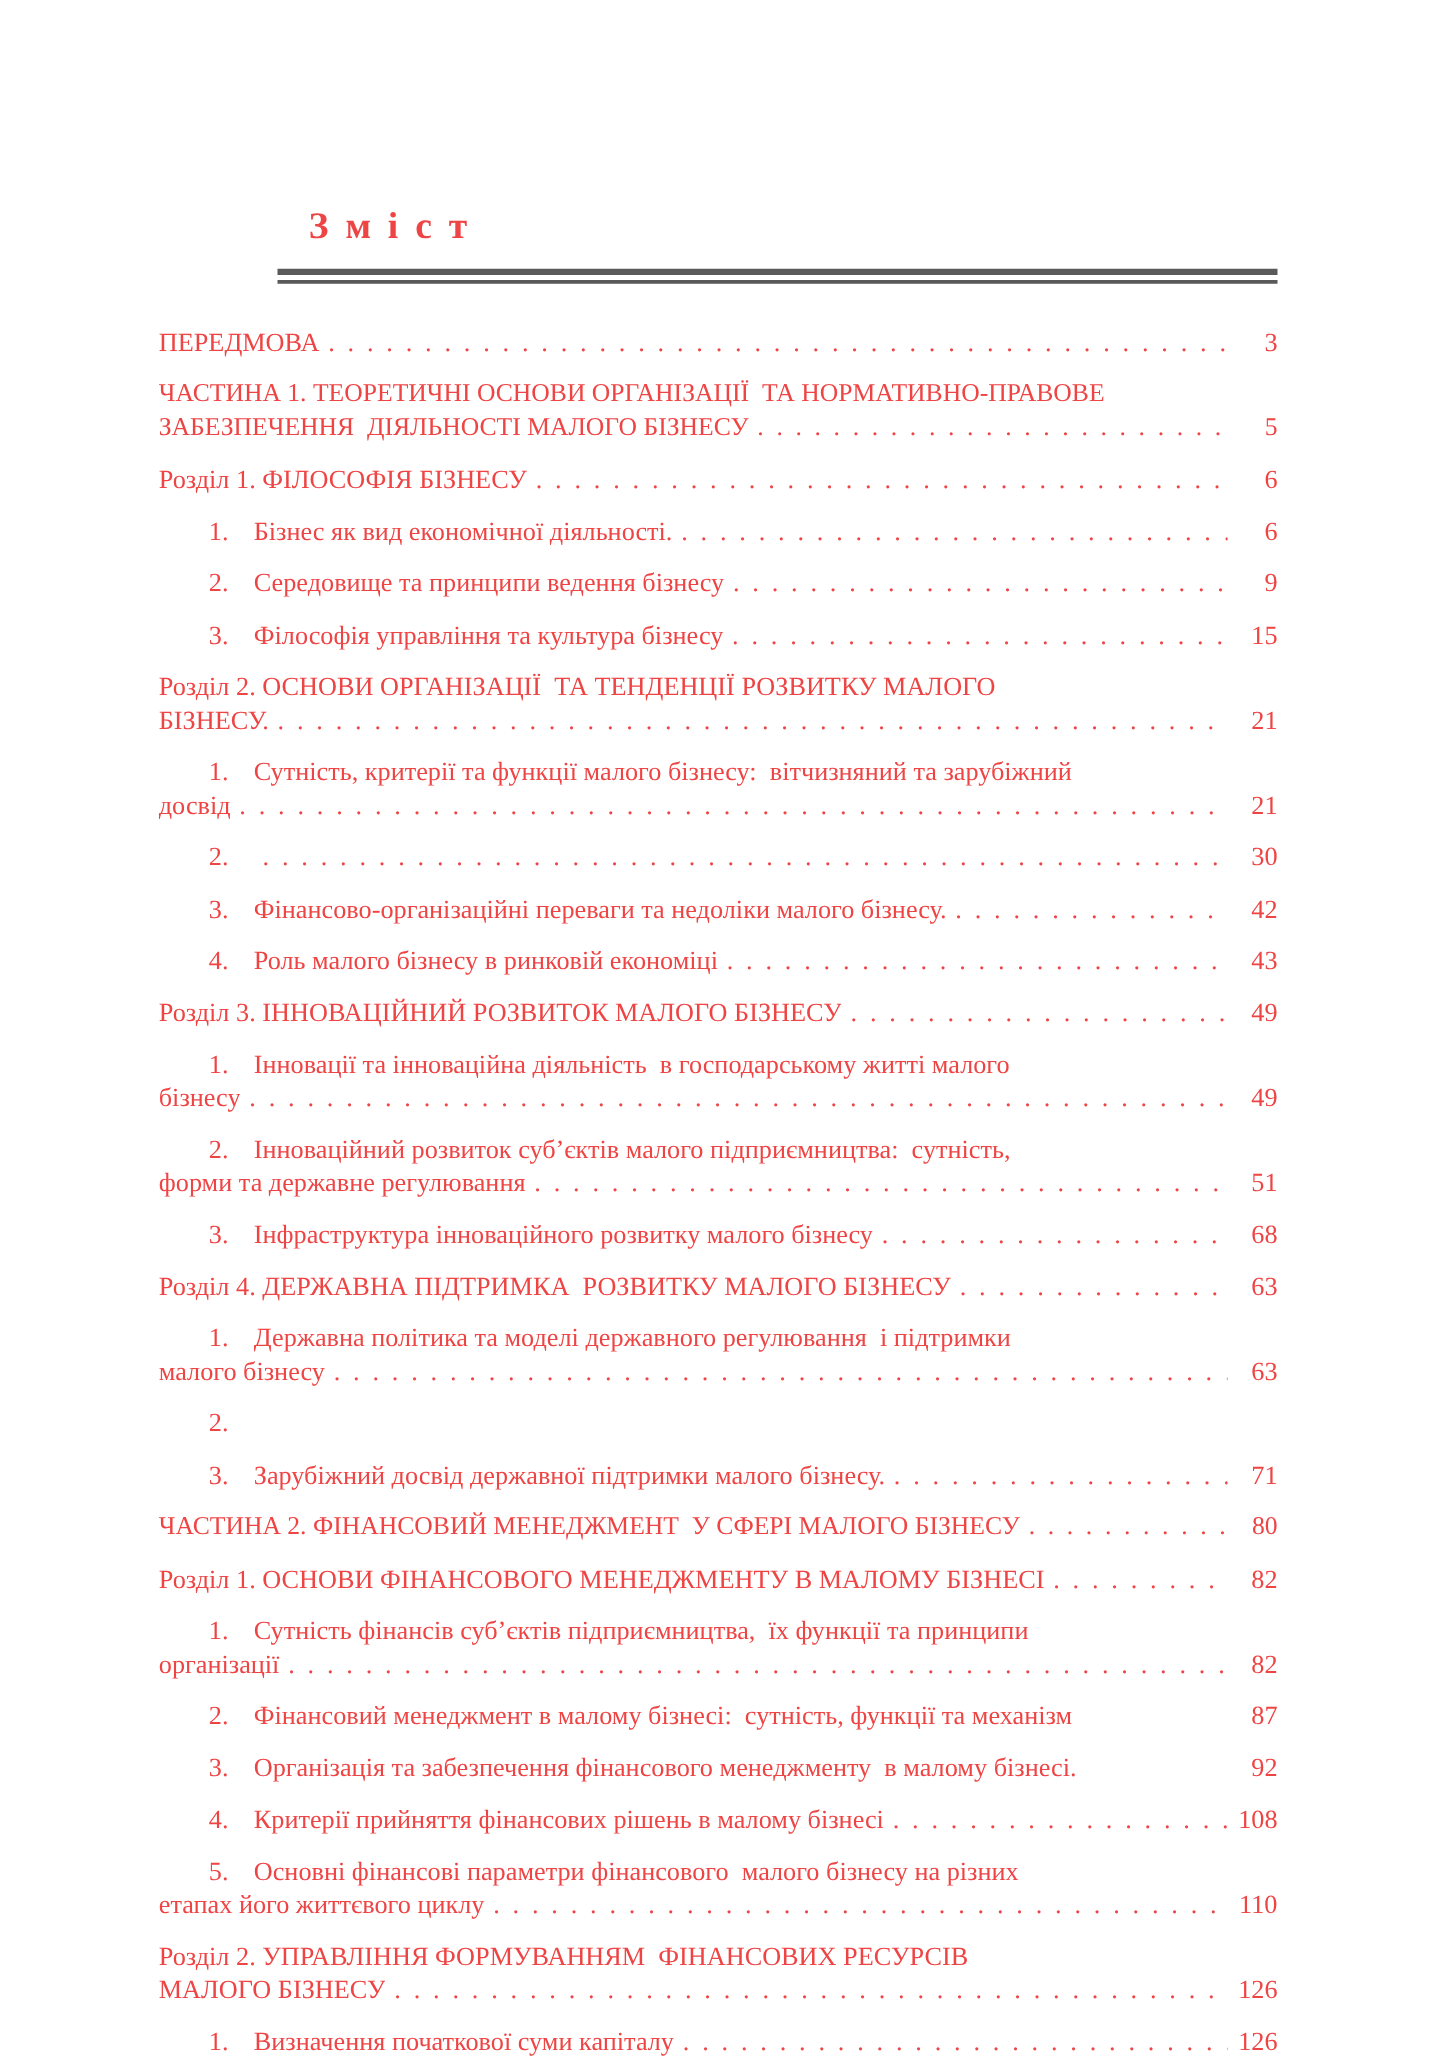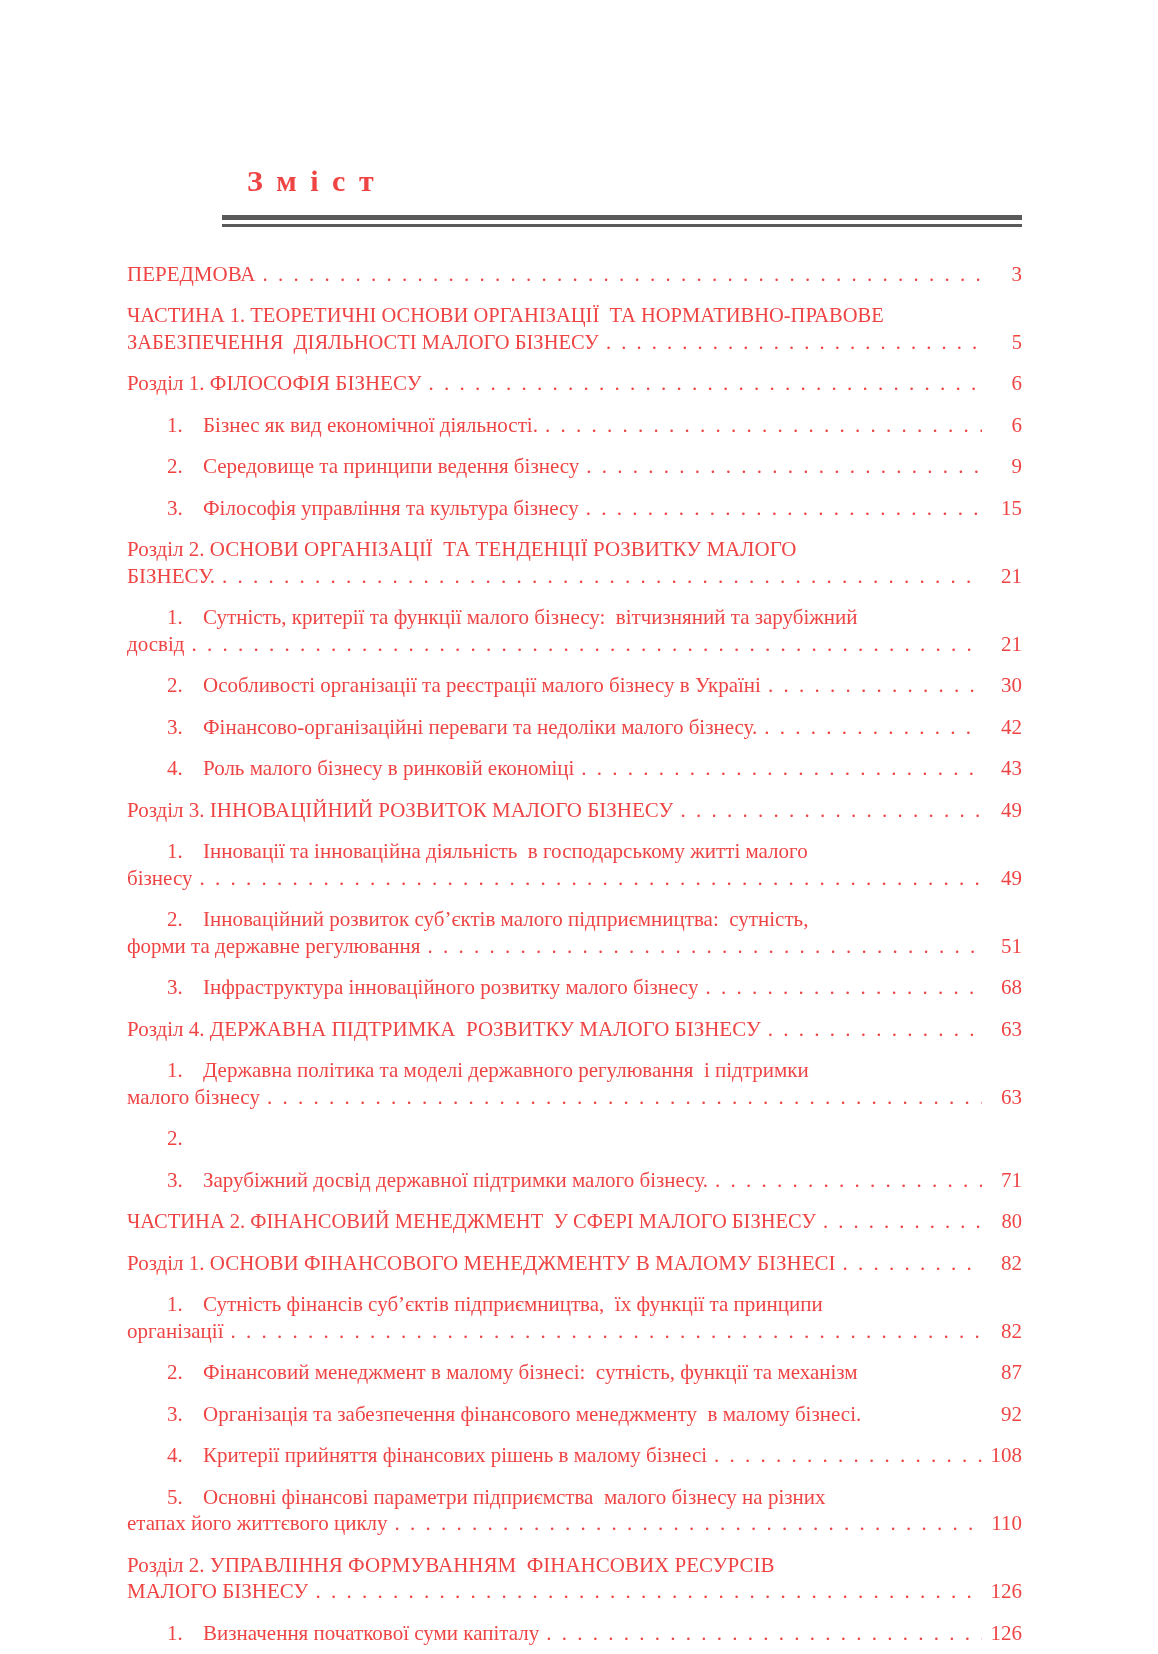--- a/index.html
+++ b/index.html
@@ -144,21 +144,20 @@
           </div>
           <div class="line">
             <span class="txt">досвід</span>
             <span class="dots"></span>
             <span class="page-num">21</span>
           </div>
         </div>
         <div class="entry item">
           <div class="line">
             <span class="num">2.</span>
-            <span class="txt">Особливості організації та реєстрації малого бізнесу в Україні</span>
             <span class="dots"></span>
             <span class="page-num">30</span>
           </div>
         </div>
         <div class="entry item">
           <div class="line">
             <span class="num">3.</span>
             <span class="txt">Фінансово-організаційні переваги та недоліки малого бізнесу.</span>
             <span class="dots"></span>
             <span class="page-num">42</span>
@@ -285,21 +284,21 @@
           <div class="line">
             <span class="num">4.</span>
             <span class="txt">Критерії прийняття фінансових рішень в малому бізнесі</span>
             <span class="dots"></span>
             <span class="page-num">108</span>
           </div>
         </div>
         <div class="entry item">
           <div class="line">
             <span class="num">5.</span>
-            <span class="txt">Основні фінансові параметри підприємства  малого бізнесу на різних</span>
+            <span class="txt">Основні фінансові параметри фінансового  малого бізнесу на різних</span>
           </div>
           <div class="line">
             <span class="txt">етапах його життєвого циклу</span>
             <span class="dots"></span>
             <span class="page-num">110</span>
           </div>
         </div>
         <div class="entry chapter">
           <div class="line">
             <span class="txt">Розділ 2. УПРАВЛІННЯ ФОРМУВАННЯМ  ФІНАНСОВИХ РЕСУРСІВ</span>

